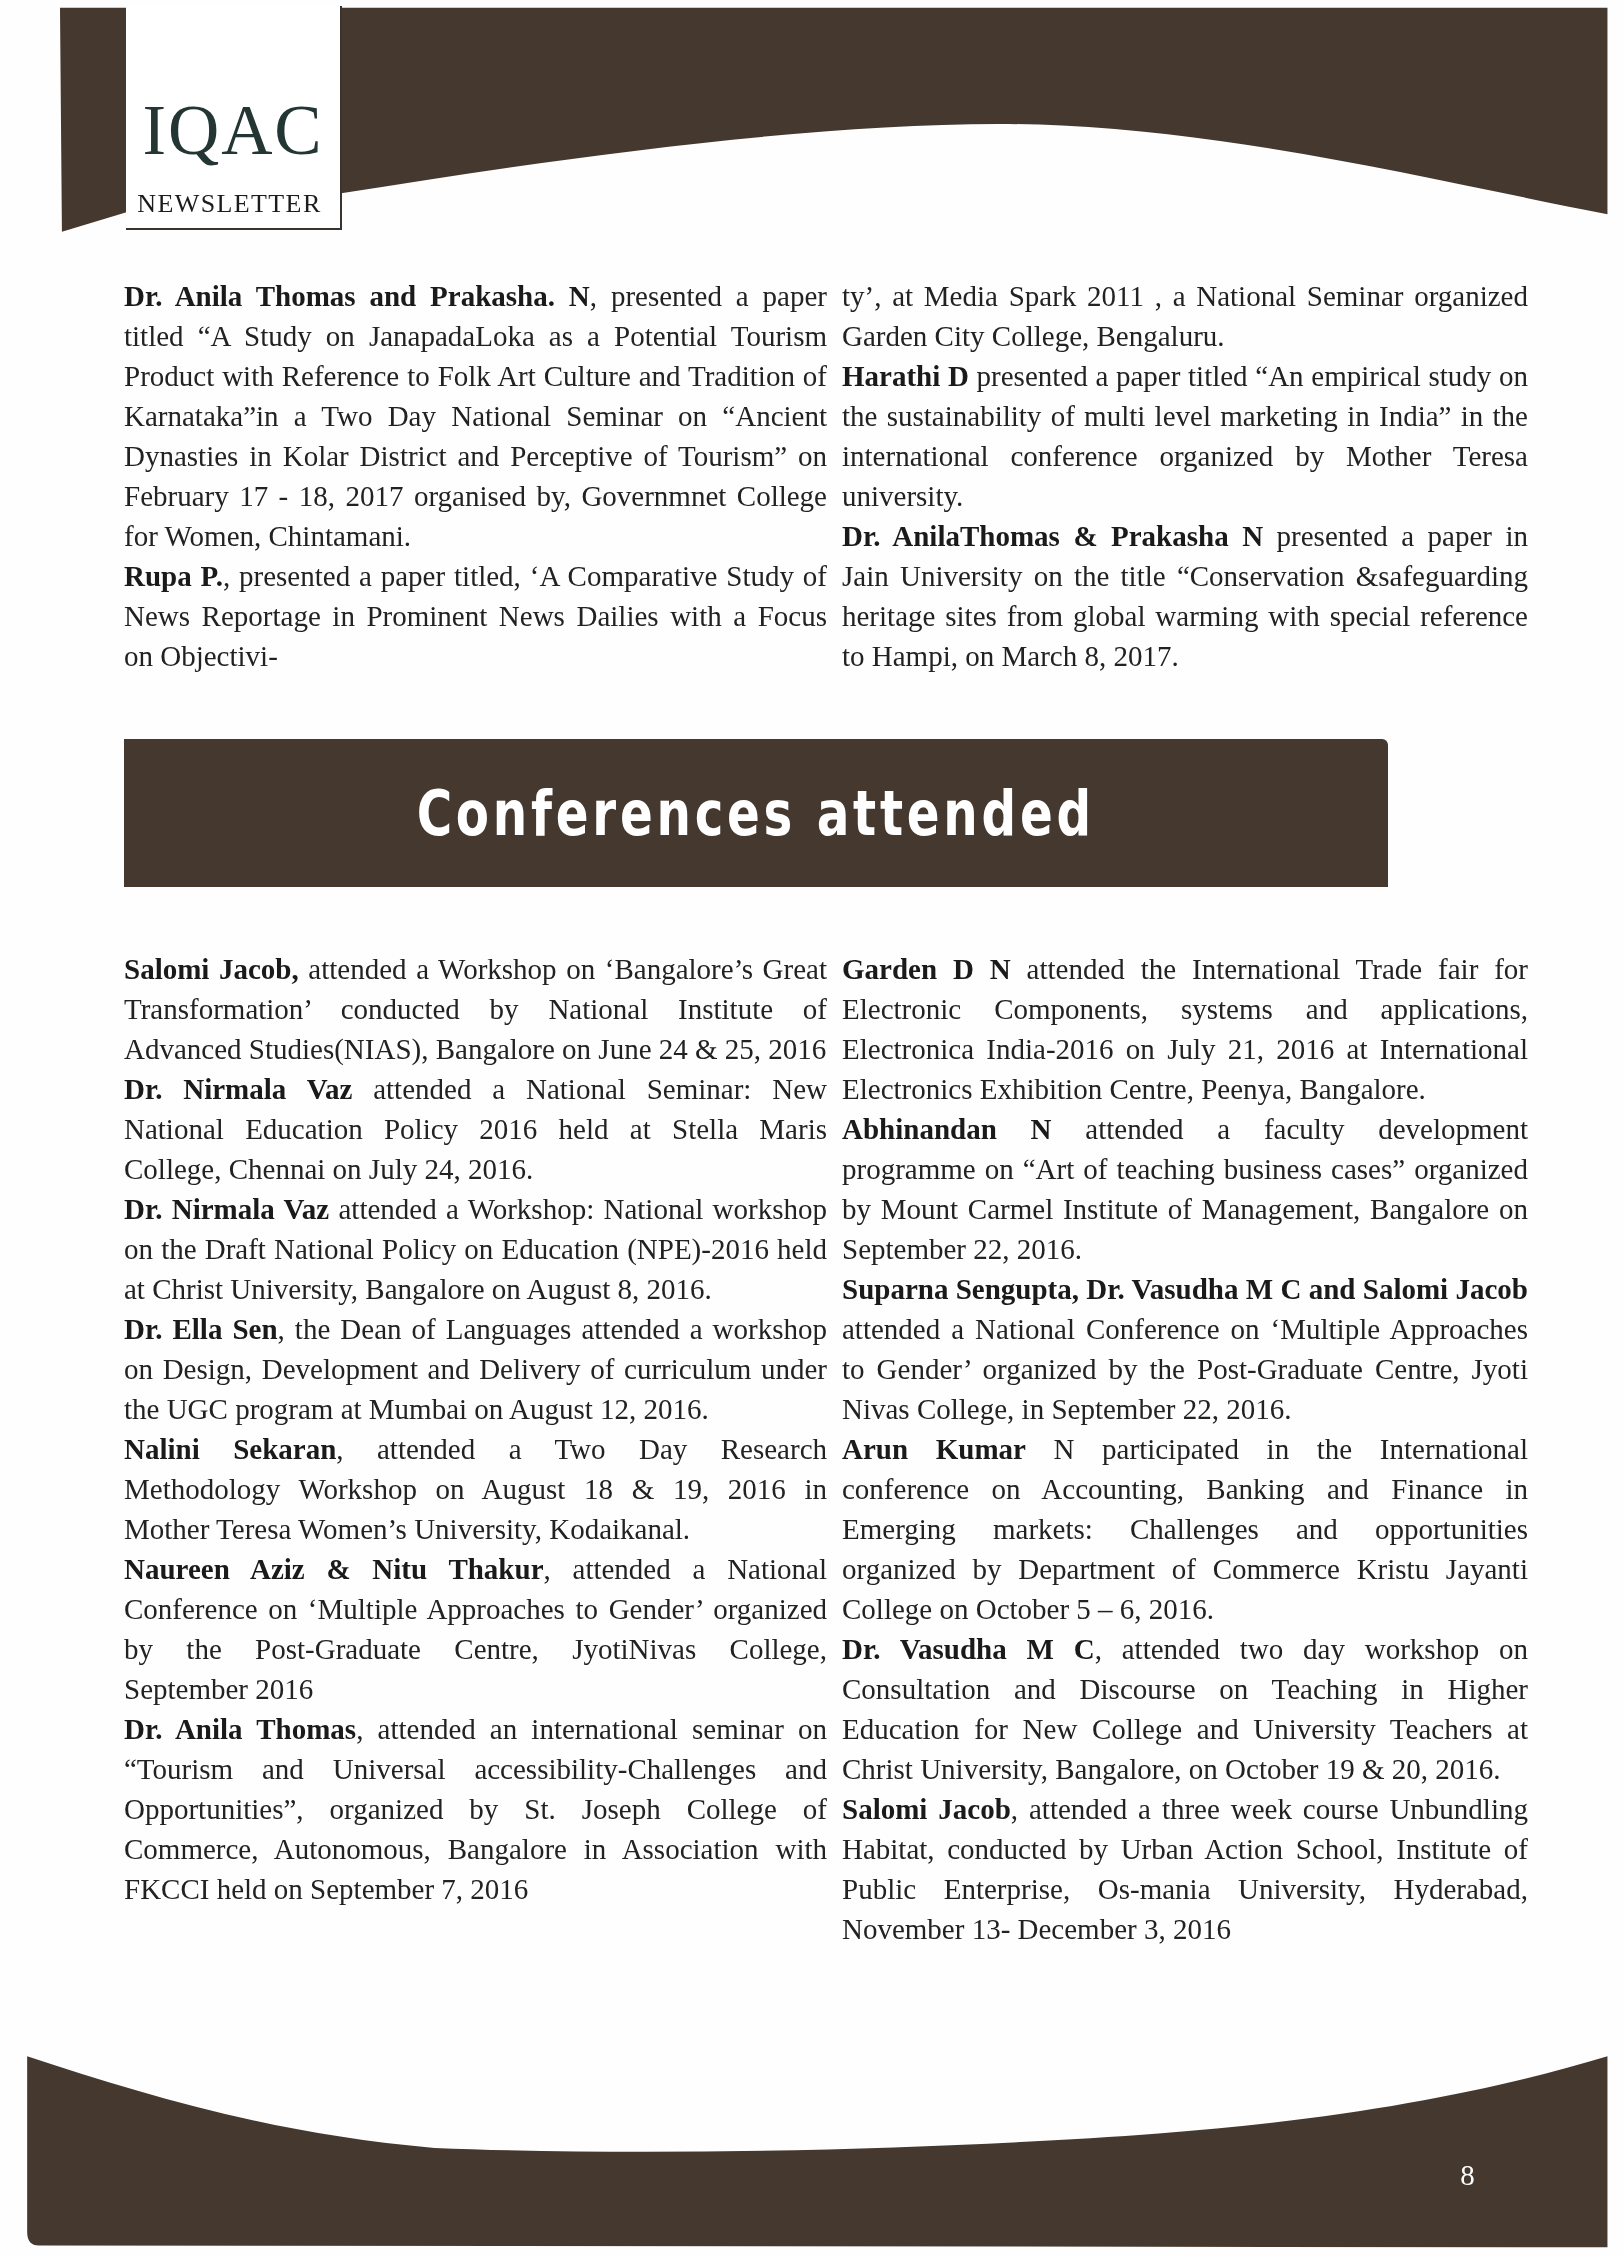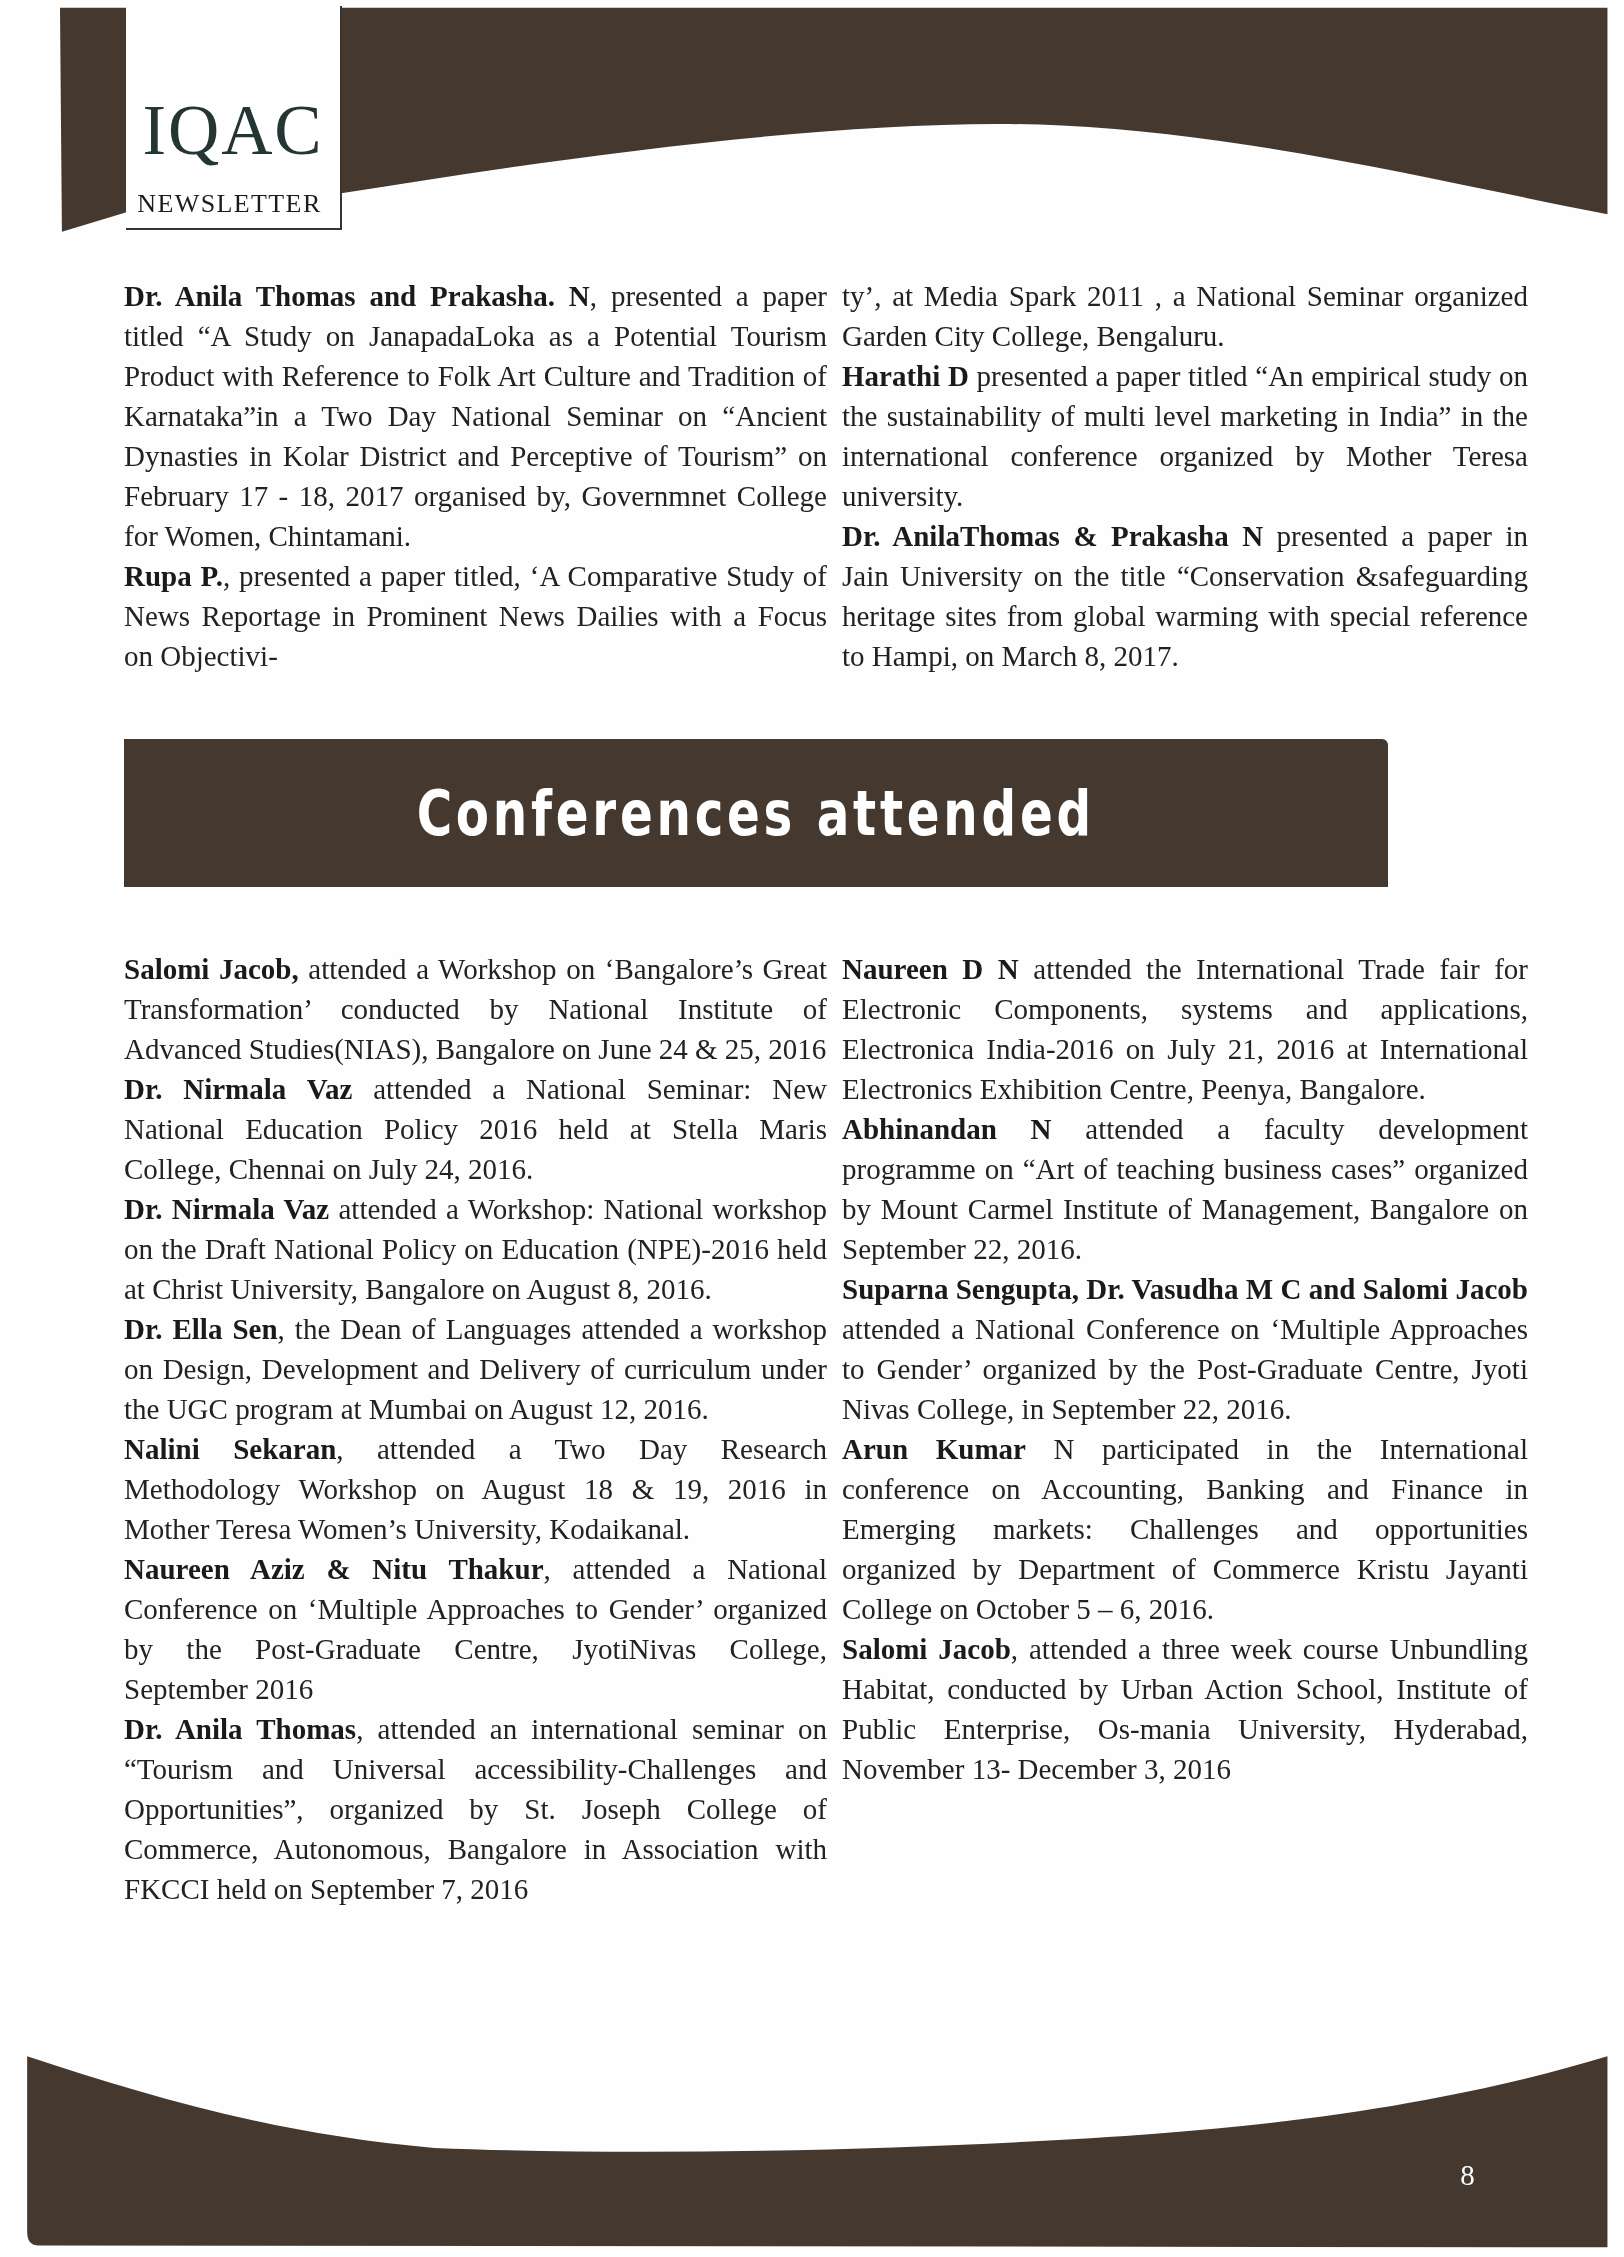--- a/index.html
+++ b/index.html
@@ -92,22 +92,23 @@
     <p><b>Salomi Jacob,</b><span> attended a Workshop on ‘Bangalore’s Great Transformation’ conducted by National Institute of Advanced Studies(NIAS), Bangalore on June 24 &amp; 25, 2016</span></p>
     <p><b>Dr. Nirmala Vaz</b><span> attended a National Seminar: New National Education Policy 2016 held at Stella Maris College, Chennai on July 24, 2016.</span></p>
     <p><b>Dr. Nirmala Vaz</b><span> attended a Workshop: National workshop on the Draft National Policy on Education (NPE)-2016 held at Christ University, Bangalore on August 8, 2016.</span></p>
     <p><b>Dr. Ella Sen</b><span>, the Dean of Languages attended a workshop on Design, Development and Delivery of curriculum under the UGC program at Mumbai on August 12, 2016.</span></p>
     <p><b>Nalini Sekaran</b><span>, attended a Two Day Research Methodology Workshop on August 18 &amp; 19, 2016 in Mother Teresa Women’s University, Kodaikanal.</span></p>
     <p><b>Naureen Aziz &amp; Nitu Thakur</b><span>, attended a National Conference on ‘Multiple Approaches to Gender’ organized by the Post-Graduate Centre, JyotiNivas College, September 2016</span></p>
     <p><b>Dr. Anila Thomas</b><span>, attended an international seminar on “Tourism and Universal accessibility-Challenges and Opportunities”, organized by St. Joseph College of Commerce, Autonomous, Bangalore in Association with FKCCI held on September 7, 2016</span></p>
   </div>
 
   <div class="col col-bot-right">
-    <p><b>Naureen D N</b><span> attended the International Trade fair for Electronic Components, systems and applications, Electronica India-2016 on July 21, 2016 at International Electronics Exhibition Centre, Peenya, Bangalore.</span></p>
+    <p><b>Garden D N</b><span> attended the International Trade fair for Electronic Components, systems and applications, Electronica India-2016 on July 21, 2016 at International Electronics Exhibition Centre, Peenya, Bangalore.</span></p>
     <p><b>Abhinandan N</b><span> attended a faculty development programme on “Art of teaching business cases” organized by Mount Carmel Institute of Management, Bangalore on September 22, 2016.</span></p>
     <p><b>Suparna Sengupta, Dr. Vasudha M C and Salomi Jacob</b><span> attended a National Conference on ‘Multiple Approaches to Gender’ organized by the Post-Graduate Centre, Jyoti Nivas College, in September 22, 2016.</span></p>
     <p><b>Arun Kumar</b><span> N participated in the International conference on Accounting, Banking and Finance in Emerging markets: Challenges and opportunities organized by Department of Commerce Kristu Jayanti College on October 5 – 6, 2016.</span></p>
+    <p><b>Dr. Vasudha M C</b><span>, attended two day workshop on Consultation and Discourse on Teaching in Higher Education for New College and University Teachers at Christ University, Bangalore, on October 19 &amp; 20, 2016.</span></p>
     <p><b>Salomi Jacob</b><span>, attended a three week course Unbundling Habitat, conducted by Urban Action School, Institute of Public Enterprise, Os-mania University, Hyderabad, November 13- December 3, 2016</span></p>
   </div>
 
   <div class="page-number">8</div>
 </div>
 
 
 </body></html>

